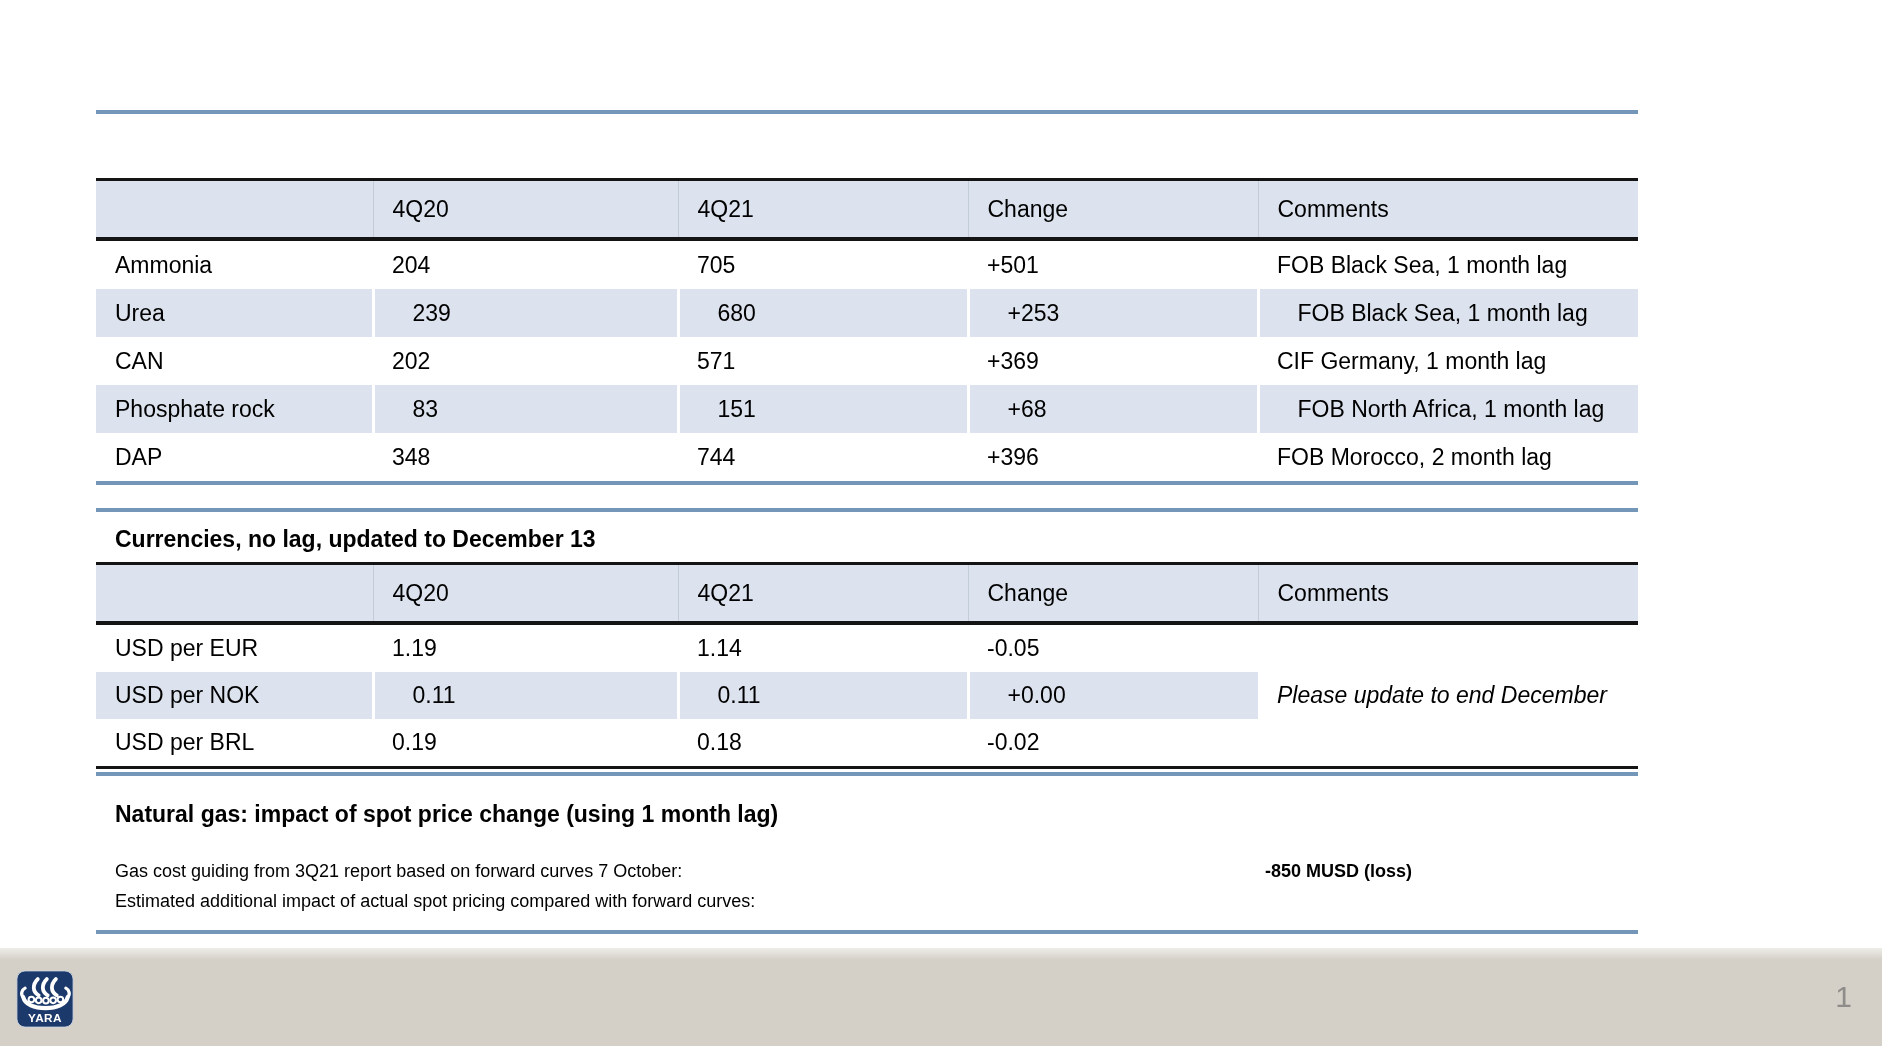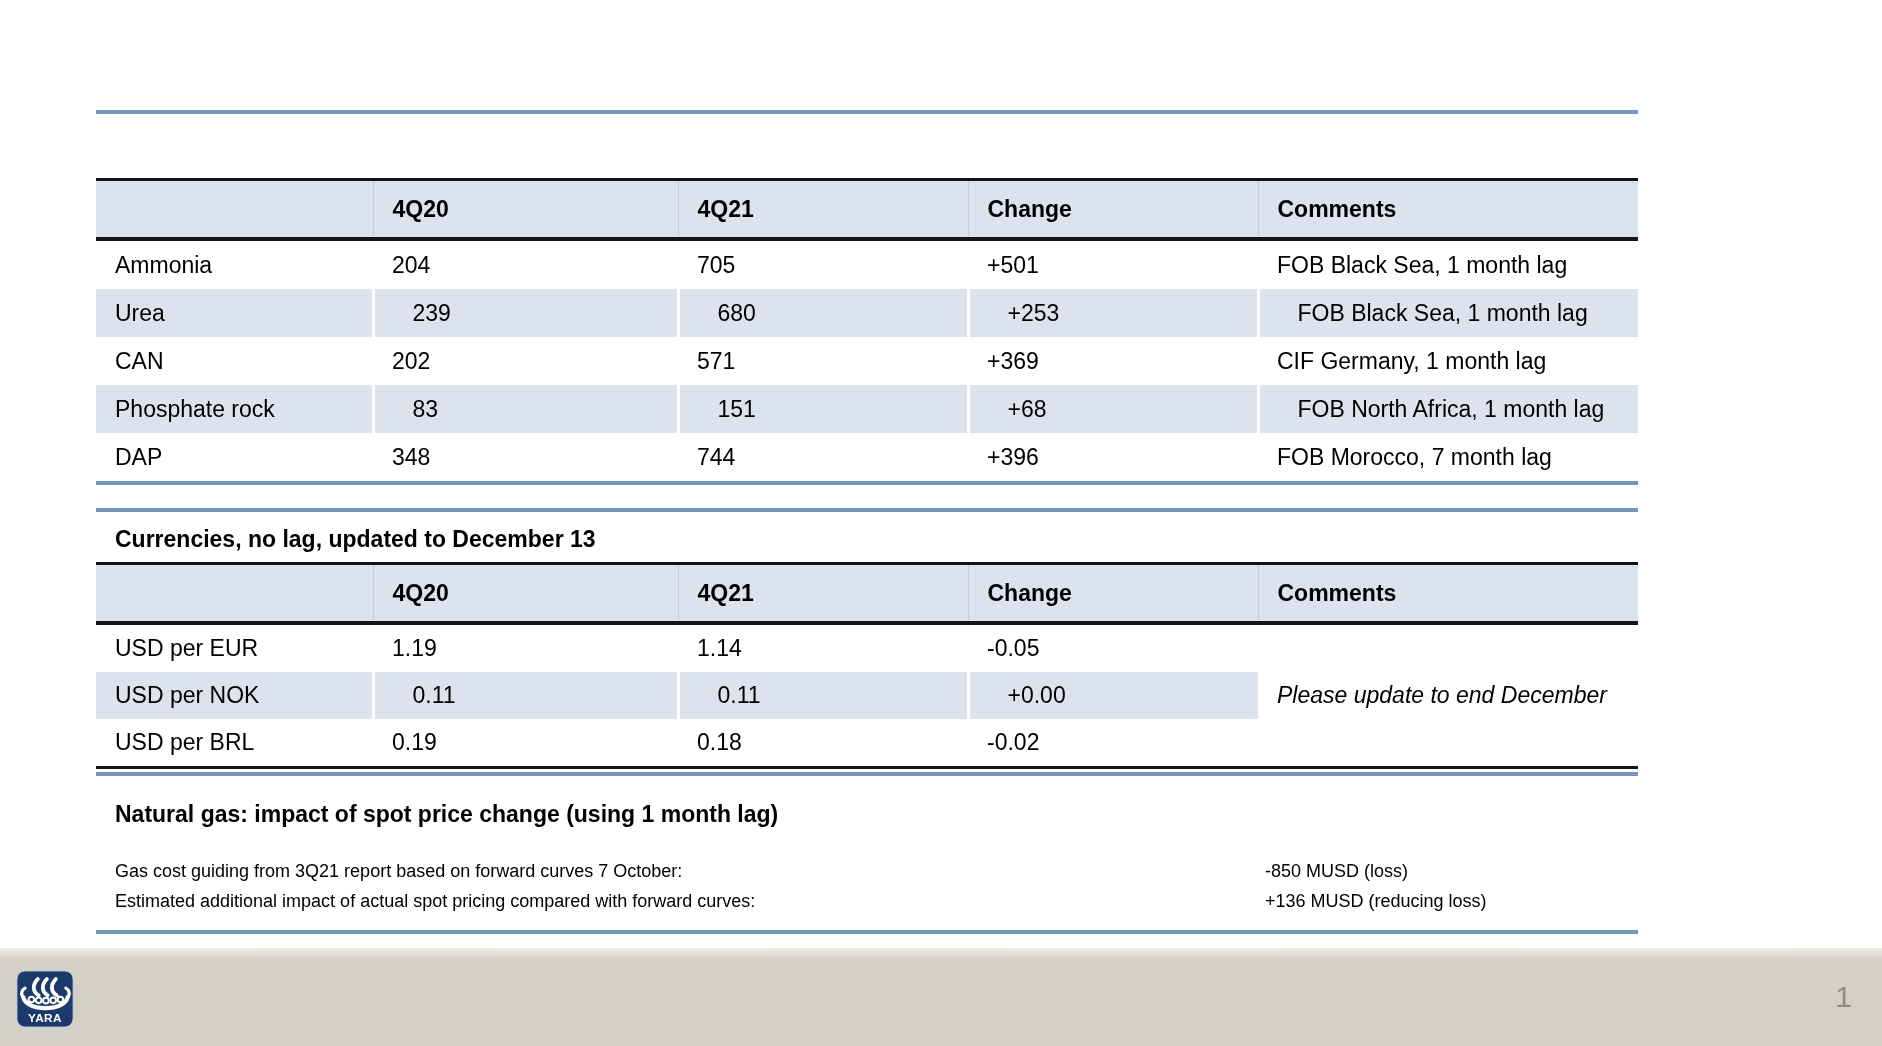--- a/index.html
+++ b/index.html
@@ -20,35 +20,35 @@
   .h-fert{top:131px;}
   .h-curr{top:526px;}
   .h-gas{top:801px;}
 
   table.ptable{position:absolute;left:96px;width:1542px;border-collapse:collapse;table-layout:fixed;
                font-size:23px;}
   table.t1{top:178px;border-top:3px solid var(--line-black);border-bottom:4px solid var(--rule-blue);}
   table.t2{top:562px;border-top:3px solid var(--line-black);border-bottom:3px solid var(--line-black);}
   .ptable col.c0{width:277px;} .ptable col.c1{width:305px;} .ptable col.c2{width:290px;}
   .ptable col.c3{width:290px;} .ptable col.c4{width:380px;}
-  .ptable th{background:var(--header-fill);font-weight:bold;text-align:left;
+  .ptable th{background:var(--header-fill);font-weight:normal;text-align:left;
              height:56px;padding:0 8px 0 19px;vertical-align:middle;
              border-bottom:4px solid var(--line-black);}
   .ptable th + th{border-left:1px solid var(--divider-gray);}
   .ptable td{height:48px;padding:0 8px 0 19px;vertical-align:middle;text-align:left;}
   .t2 td{height:47px;}
   .ptable tr.alt td{background:var(--row-alt-fill);}
   .ptable tr.alt td + td{border-left:3px solid #fff;padding-left:38px;}
   .ptable td.note{background:#fff !important;border-left:none !important;
                   font-style:italic;vertical-align:middle;}
 
   .gas-block{position:absolute;left:96px;top:856px;width:1542px;font-size:18px;line-height:30px;}
   .gas-row{display:flex;}
   .gas-text{width:1169px;flex:none;padding-left:19px;box-sizing:border-box;}
-  .gas-value{flex:none;}
+  .gas-value{flex:none;font-weight:bold;}
 
   .footer{position:absolute;left:0;top:948px;width:1882px;height:98px;
           background:linear-gradient(to bottom,#efede8 0px,var(--footer-band) 12px);}
   .logo{position:absolute;left:16px;top:22px;width:58px;height:58px;}
   .page-number{position:absolute;right:30px;top:32px;font-size:30px;color:var(--page-gray);}
 </style>
 </head>
 <body>
 
 <div class="slide">
@@ -100,21 +100,21 @@
         <td>83</td>
         <td>151</td>
         <td>+68</td>
         <td>FOB North Africa, 1 month lag</td>
       </tr>
       <tr>
         <td>DAP</td>
         <td>348</td>
         <td>744</td>
         <td>+396</td>
-        <td>FOB Morocco, 7 month lag</td>
+        <td>FOB Morocco, 2 month lag</td>
       </tr>
     </tbody>
   </table>
 
   <div class="rule rule2"></div>
 
   <div class="sec-heading h-curr">Currencies, no lag, updated to December 13</div>
 
   <table class="ptable t2">
     <colgroup>
@@ -160,21 +160,20 @@
 
   <div class="sec-heading h-gas">Natural gas: impact of spot price change (using 1 month lag)</div>
 
   <div class="gas-block">
     <div class="gas-row">
       <div class="gas-text">Gas cost guiding from 3Q21 report based on forward curves 7 October:</div>
       <div class="gas-value">-850 MUSD (loss)</div>
     </div>
     <div class="gas-row">
       <div class="gas-text">Estimated additional impact of actual spot pricing compared with forward curves:</div>
-      <div class="gas-value">+136 MUSD (reducing loss)</div>
     </div>
   </div>
 
   <div class="rule rule4"></div>
 
   <div class="footer">
     <svg class="logo" viewBox="0 0 64 64">
       <rect x="1" y="1" width="62" height="62" rx="9" fill="#1b3a6b" stroke="#cfd6e2" stroke-width="1"></rect>
       <g stroke="#fff" fill="none" stroke-linecap="round">
         <path d="M24 10 C18 16 18 24 25 28" stroke-width="4.2"></path>

